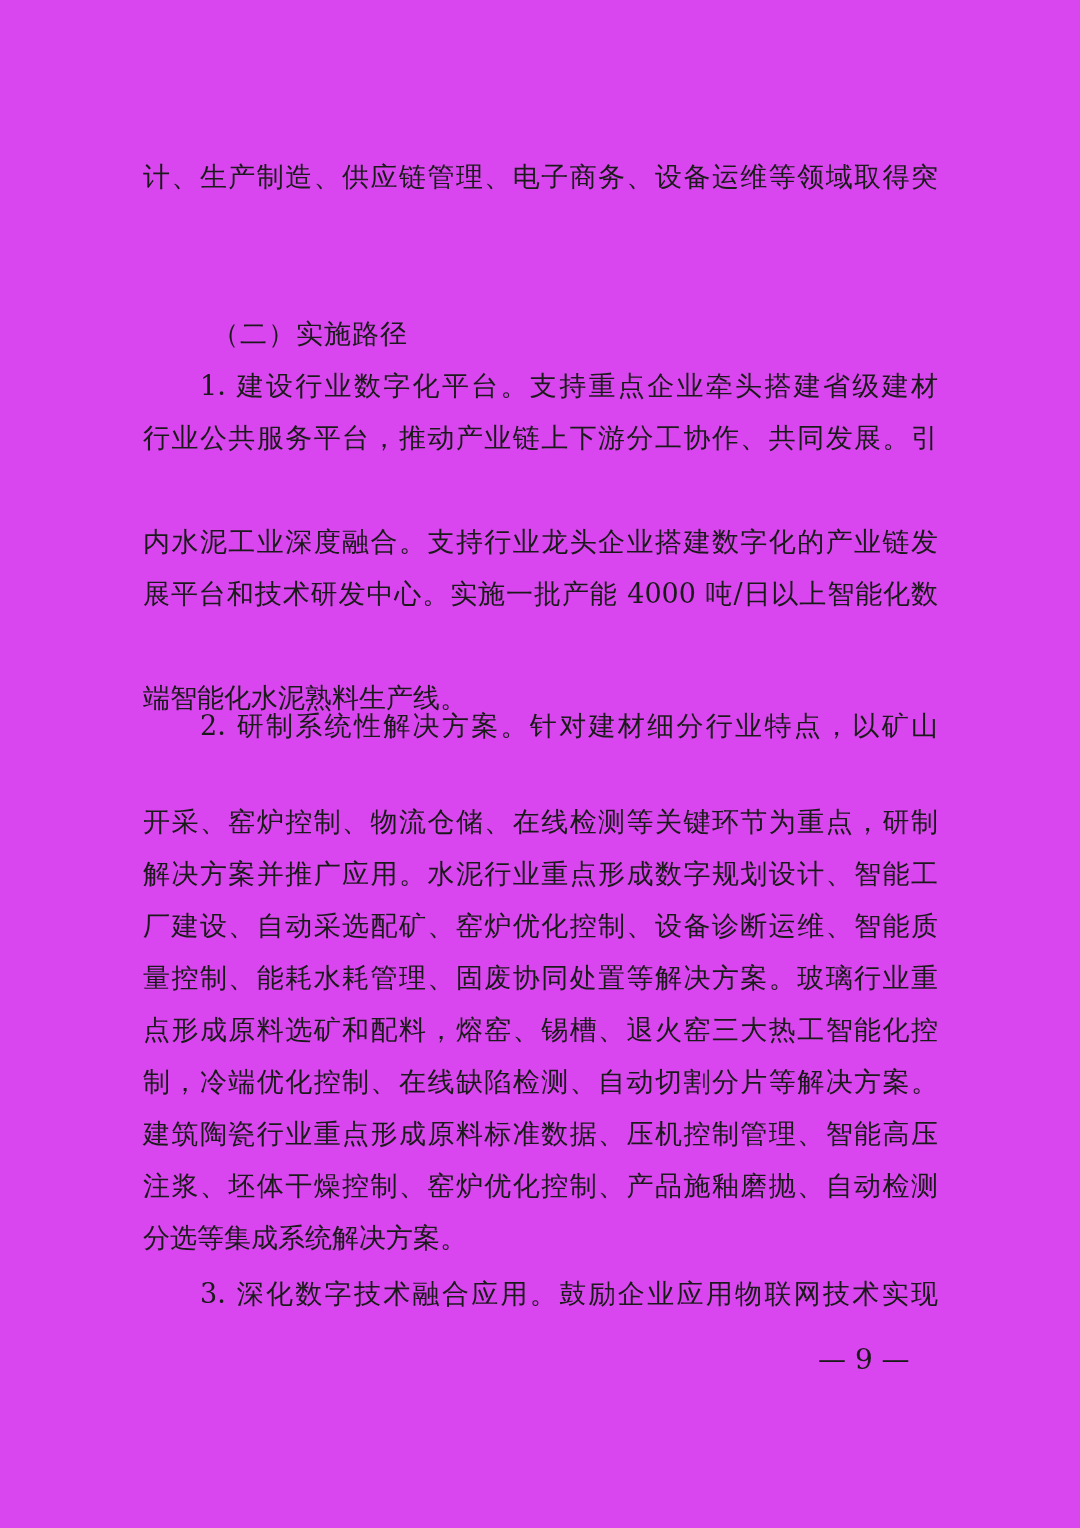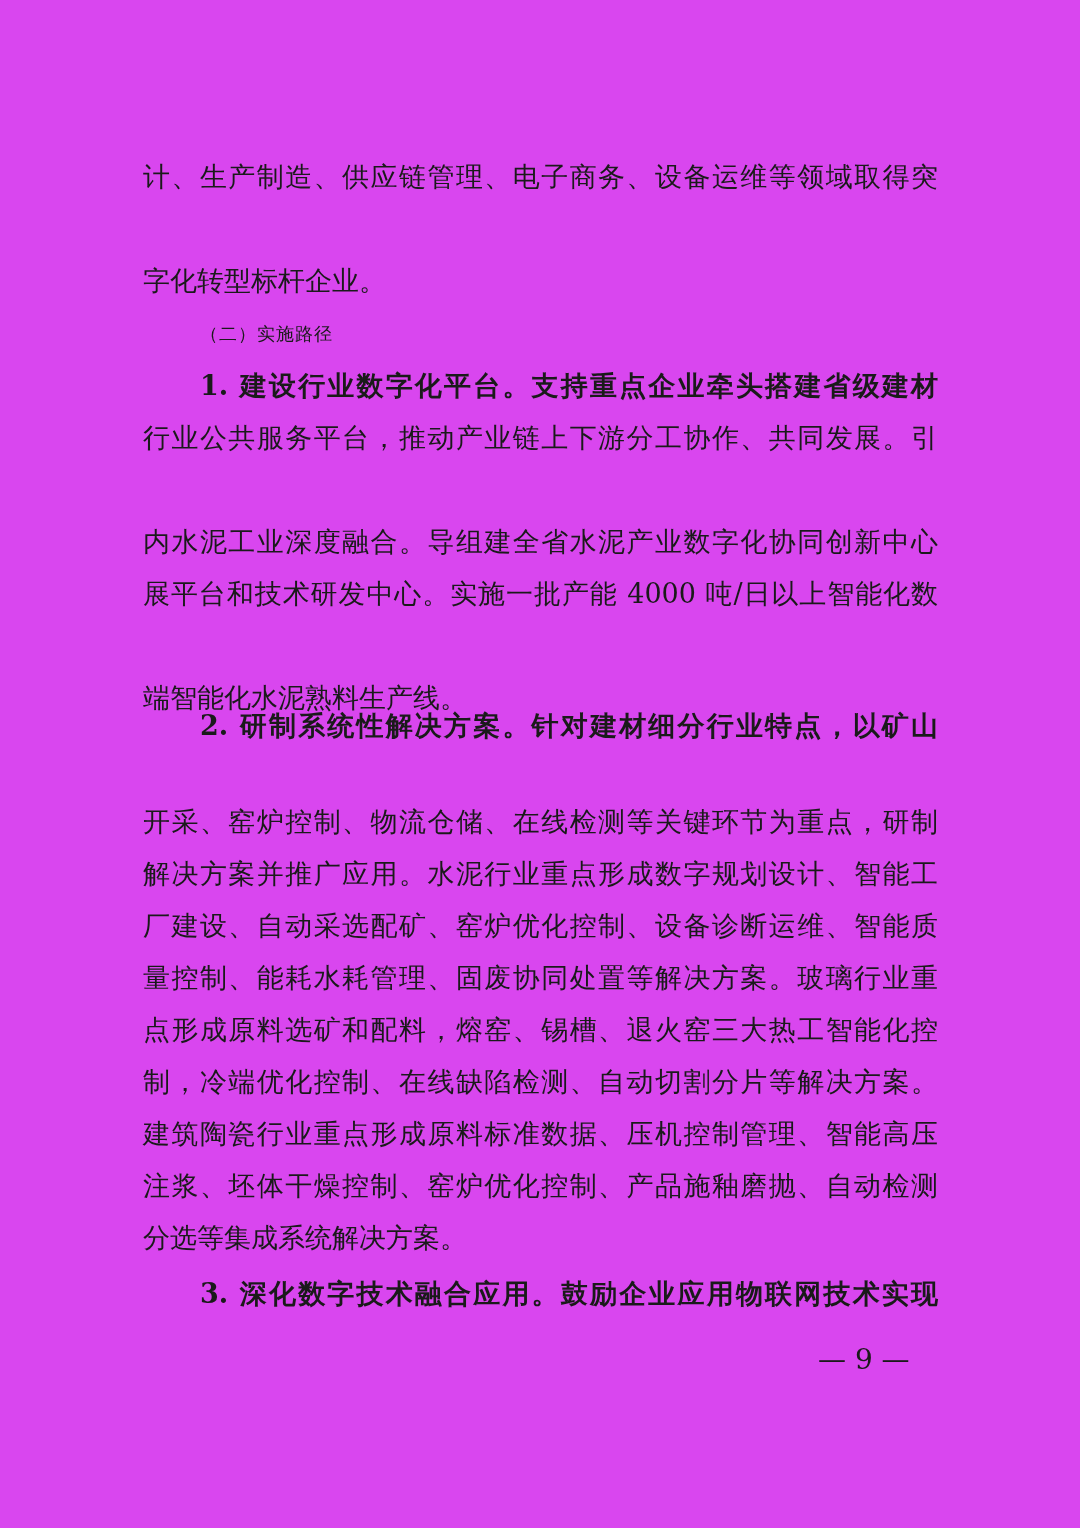--- a/index.html
+++ b/index.html
@@ -3,39 +3,38 @@
   <meta charset="utf-8">
   <style>
     html, body { margin: 0; padding: 0; background: #ffffff; }
     body { width: 1080px; height: 1528px; position: relative; overflow: hidden;
            font-family: "DejaVu Serif", "Liberation Serif", serif; color: #1a1a1a; }
     .page { position: absolute; left: 0; top: 0; width: 1080px; height: 1528px; background: #d946ef; }
     .line { position: absolute; left: 143px; width: 795px; height: 40px; line-height: 40px;
             font-size: 27px; white-space: nowrap; text-align: justify; text-align-last: justify;
             letter-spacing: 0px; }
     .line.last { text-align-last: left; }
-    .line.indent { left: 200px; width: 738px; font-weight: bold; }
-    .heading { position: absolute; left: 200px; height: 40px; line-height: 40px; font-size: 18px;
+    .line.indent { left: 200px; width: 738px; }
+    .heading { position: absolute; left: 212px; height: 40px; line-height: 40px; font-size: 27px;
                white-space: nowrap; letter-spacing: 1px; }
     .page-number { position: absolute; left: 818px; top: 1340px; font-size: 28px; line-height: 40px;
                    white-space: nowrap; }
   </style>
 </head>
 <body>
 
 <div class="page">
 
   <div class="line" style="top:157px">计、生产制造、供应链管理、电子商务、设备运维等领域取得突</div>
-  <div class="line last" style="top:261px">字化转型标杆企业。</div>
 
   <div class="heading" style="top:314px">（二）实施路径</div>
 
   <div class="line indent" style="top:366px">1.  建设行业数字化平台。支持重点企业牵头搭建省级建材</div>
   <div class="line" style="top:418px">行业公共服务平台，推动产业链上下游分工协作、共同发展。引</div>
-  <div class="line" style="top:522px">内水泥工业深度融合。导组建全省水泥产业数字化协同创新中心</div>
+  <div class="line" style="top:522px">内水泥工业深度融合。支持行业龙头企业搭建数字化的产业链发</div>
   <div class="line" style="top:574px">展平台和技术研发中心。实施一批产能 4000 吨/日以上智能化数</div>
   <div class="line last" style="top:678px">端智能化水泥熟料生产线。</div>
 
   <div class="line indent" style="top:706px">2.  研制系统性解决方案。针对建材细分行业特点，以矿山</div>
   <div class="line" style="top:802px">开采、窑炉控制、物流仓储、在线检测等关键环节为重点，研制</div>
   <div class="line" style="top:854px">解决方案并推广应用。水泥行业重点形成数字规划设计、智能工</div>
   <div class="line" style="top:906px">厂建设、自动采选配矿、窑炉优化控制、设备诊断运维、智能质</div>
   <div class="line" style="top:1010px">点形成原料选矿和配料，熔窑、锡槽、退火窑三大热工智能化控</div>
   <div class="line" style="top:958px">量控制、能耗水耗管理、固废协同处置等解决方案。玻璃行业重</div>
   <div class="line" style="top:1062px">制，冷端优化控制、在线缺陷检测、自动切割分片等解决方案。</div>

